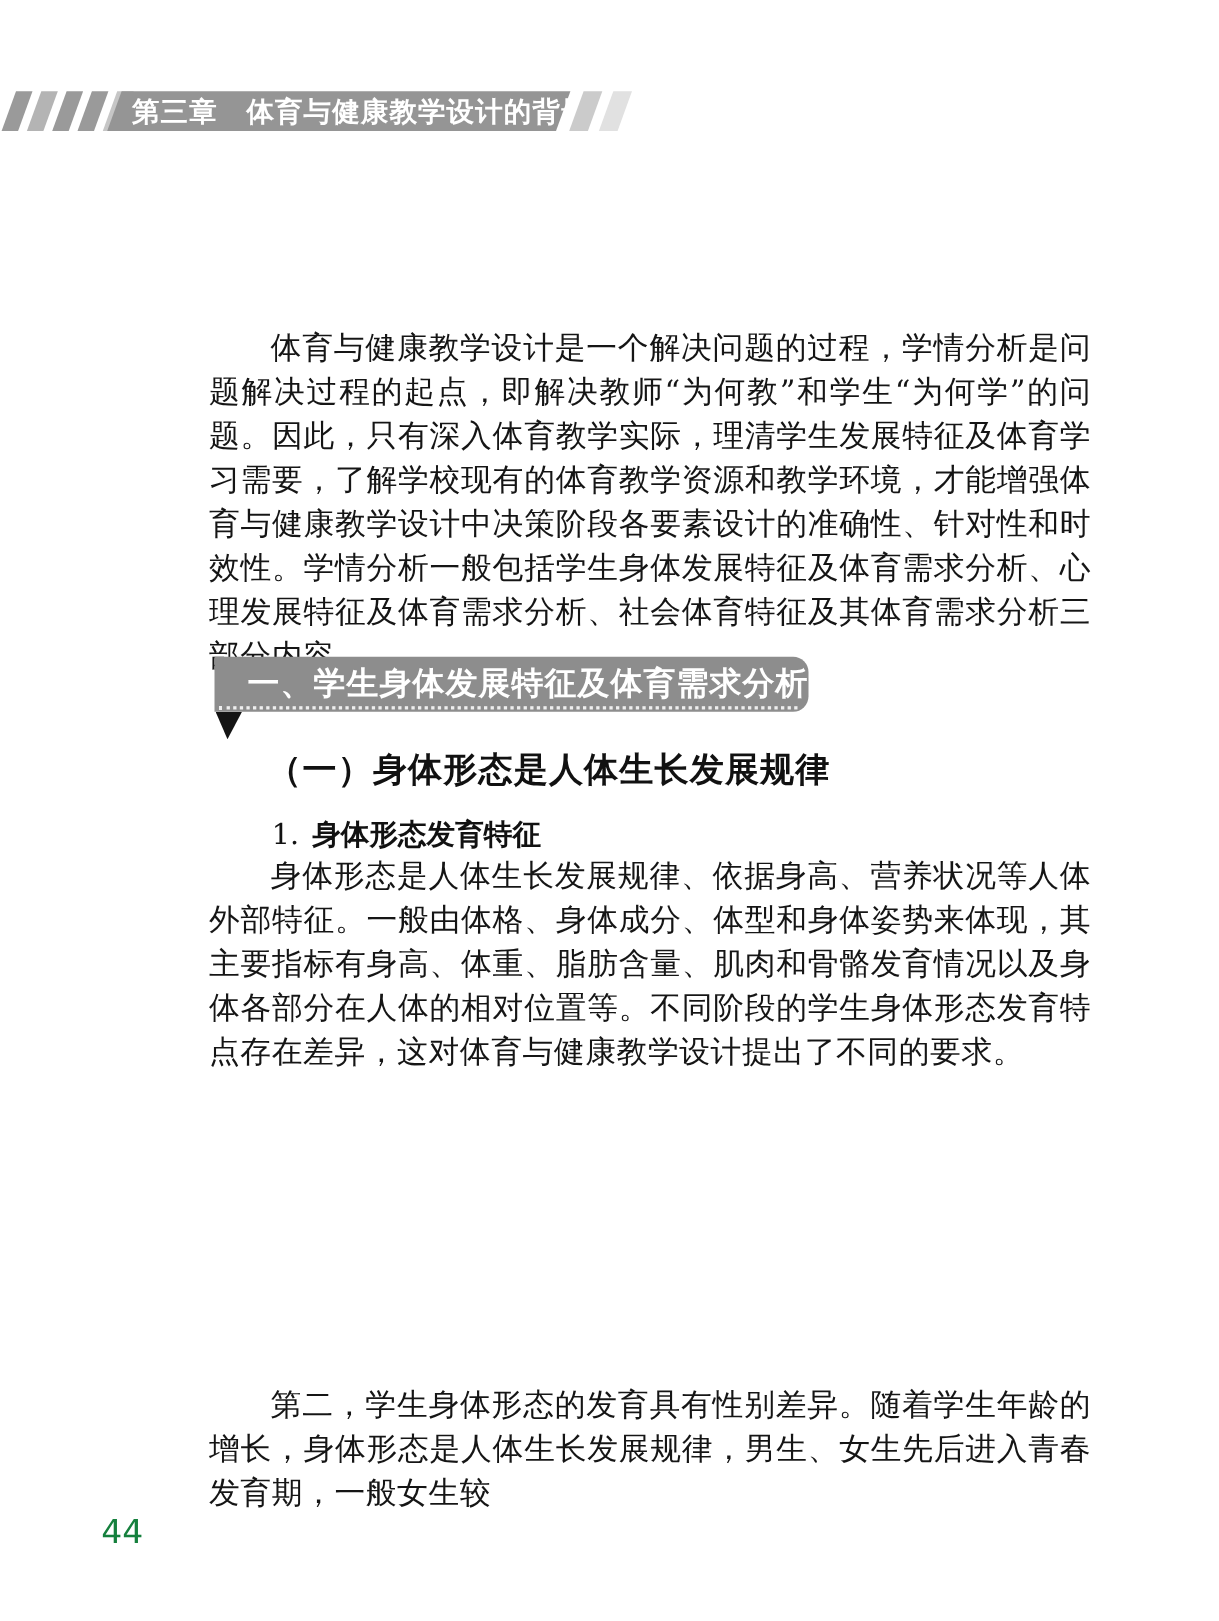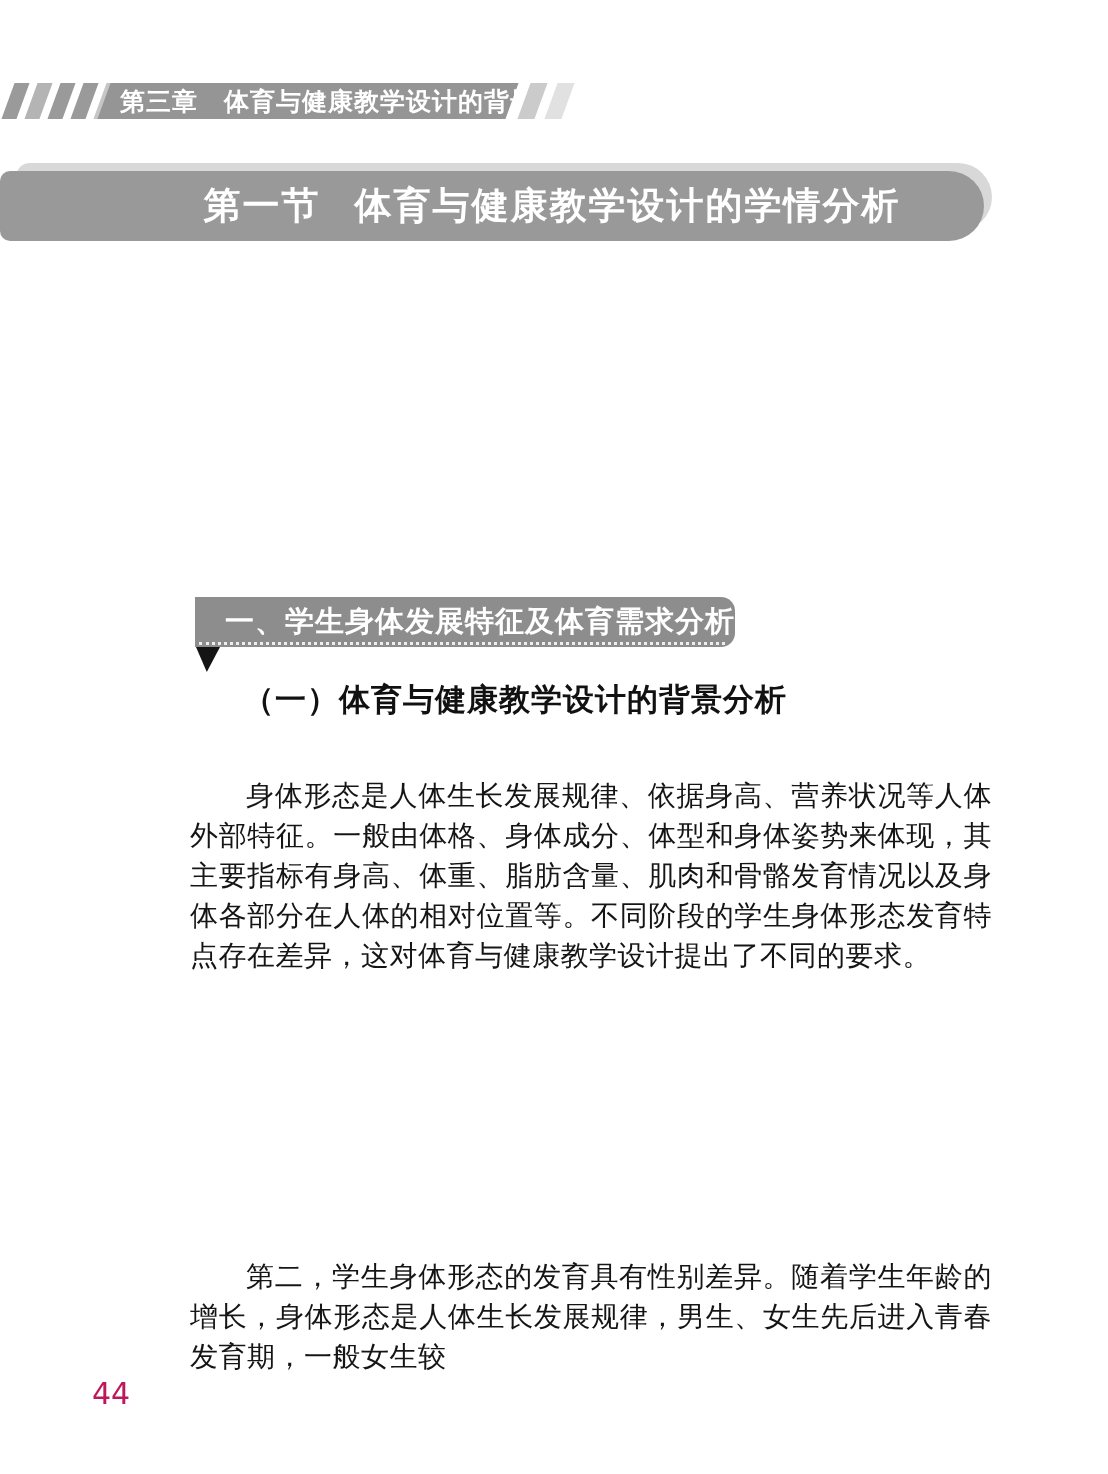--- a/index.html
+++ b/index.html
@@ -90,21 +90,21 @@
   .numbered-heading {
     position: absolute; top: 741px; left: 247px; margin: 0;
     font-size: 26px; color: #111111; white-space: nowrap;
   }
   .nh-number { font-family: "DejaVu Serif", serif; font-weight: normal; margin-right: 12px; }
   .nh-text { font-family: "DejaVu Sans", sans-serif; font-weight: bold; }
 
   
   .page-number {
     position: absolute; left: 92px; top: 1376px;
-    font-family: "DejaVu Sans", sans-serif; font-size: 30px; color: #be185d;
+    font-family: "DejaVu Sans", sans-serif; font-size: 30px; color: #15803d;
   }
 </style>
 </head>
 <body>
 
 <div class="page">
 
   <header class="chapter-header">
     <span class="stripe s1"></span>
     <span class="stripe s2"></span>
@@ -114,34 +114,31 @@
     <div class="chapter-bar">
       <div class="chapter-bar-inner">
         <span class="chapter-label">第三章</span>
         <span class="chapter-title">体育与健康教学设计的背景分析</span>
       </div>
     </div>
     <span class="stripe r1"></span>
     <span class="stripe r2"></span>
   </header>
 
-  <div class="section-banner">
-    <div class="banner-shadow"></div>
-    <div class="banner-main">
-      <span class="section-label">第一节</span>
-      <span class="section-text">体育与健康教学设计的学情分析</span>
-    </div>
-  </div>
 
+  <p class="par p1">体育与健康教学设计是一个解决问题的过程，学情分析是问题解决过程的起点，即解决教师“为何教”和学生“为何学”的问题。因此，只有深入体育教学实际，理清学生发展特征及体育学习需要，了解学校现有的体育教学资源和教学环境，才能增强体育与健康教学设计中决策阶段各要素设计的准确性、针对性和时效性。学情分析一般包括学生身体发展特征及体育需求分析、心理发展特征及体育需求分析、社会体育特征及其体育需求分析三部分内容。</p>
 
   <div class="sub-banner">
     <span>一、学生身体发展特征及体育需求分析</span>
   </div>
   <div class="fold-triangle"></div>
 
-  <h3 class="subsection-heading">（一）体育与健康教学设计的背景分析</h3>
+  <h3 class="subsection-heading">（一）身体形态是人体生长发展规律</h3>
+  <h4 class="numbered-heading">
+    <span class="nh-number">1.</span><span class="nh-text">身体形态发育特征</span>
+  </h4>
 
   <p class="par p2">身体形态是人体生长发展规律、依据身高、营养状况等人体外部特征。一般由体格、身体成分、体型和身体姿势来体现，其主要指标有身高、体重、脂肪含量、肌肉和骨骼发育情况以及身体各部分在人体的相对位置等。不同阶段的学生身体形态发育特点存在差异，这对体育与健康教学设计提出了不同的要求。</p>
   <p class="par p4">第二，学生身体形态的发育具有性别差异。随着学生年龄的增长，身体形态是人体生长发展规律，男生、女生先后进入青春发育期，一般女生较</p>
 
   <div class="page-number">44</div>
 
 </div>
 
 </body></html>

